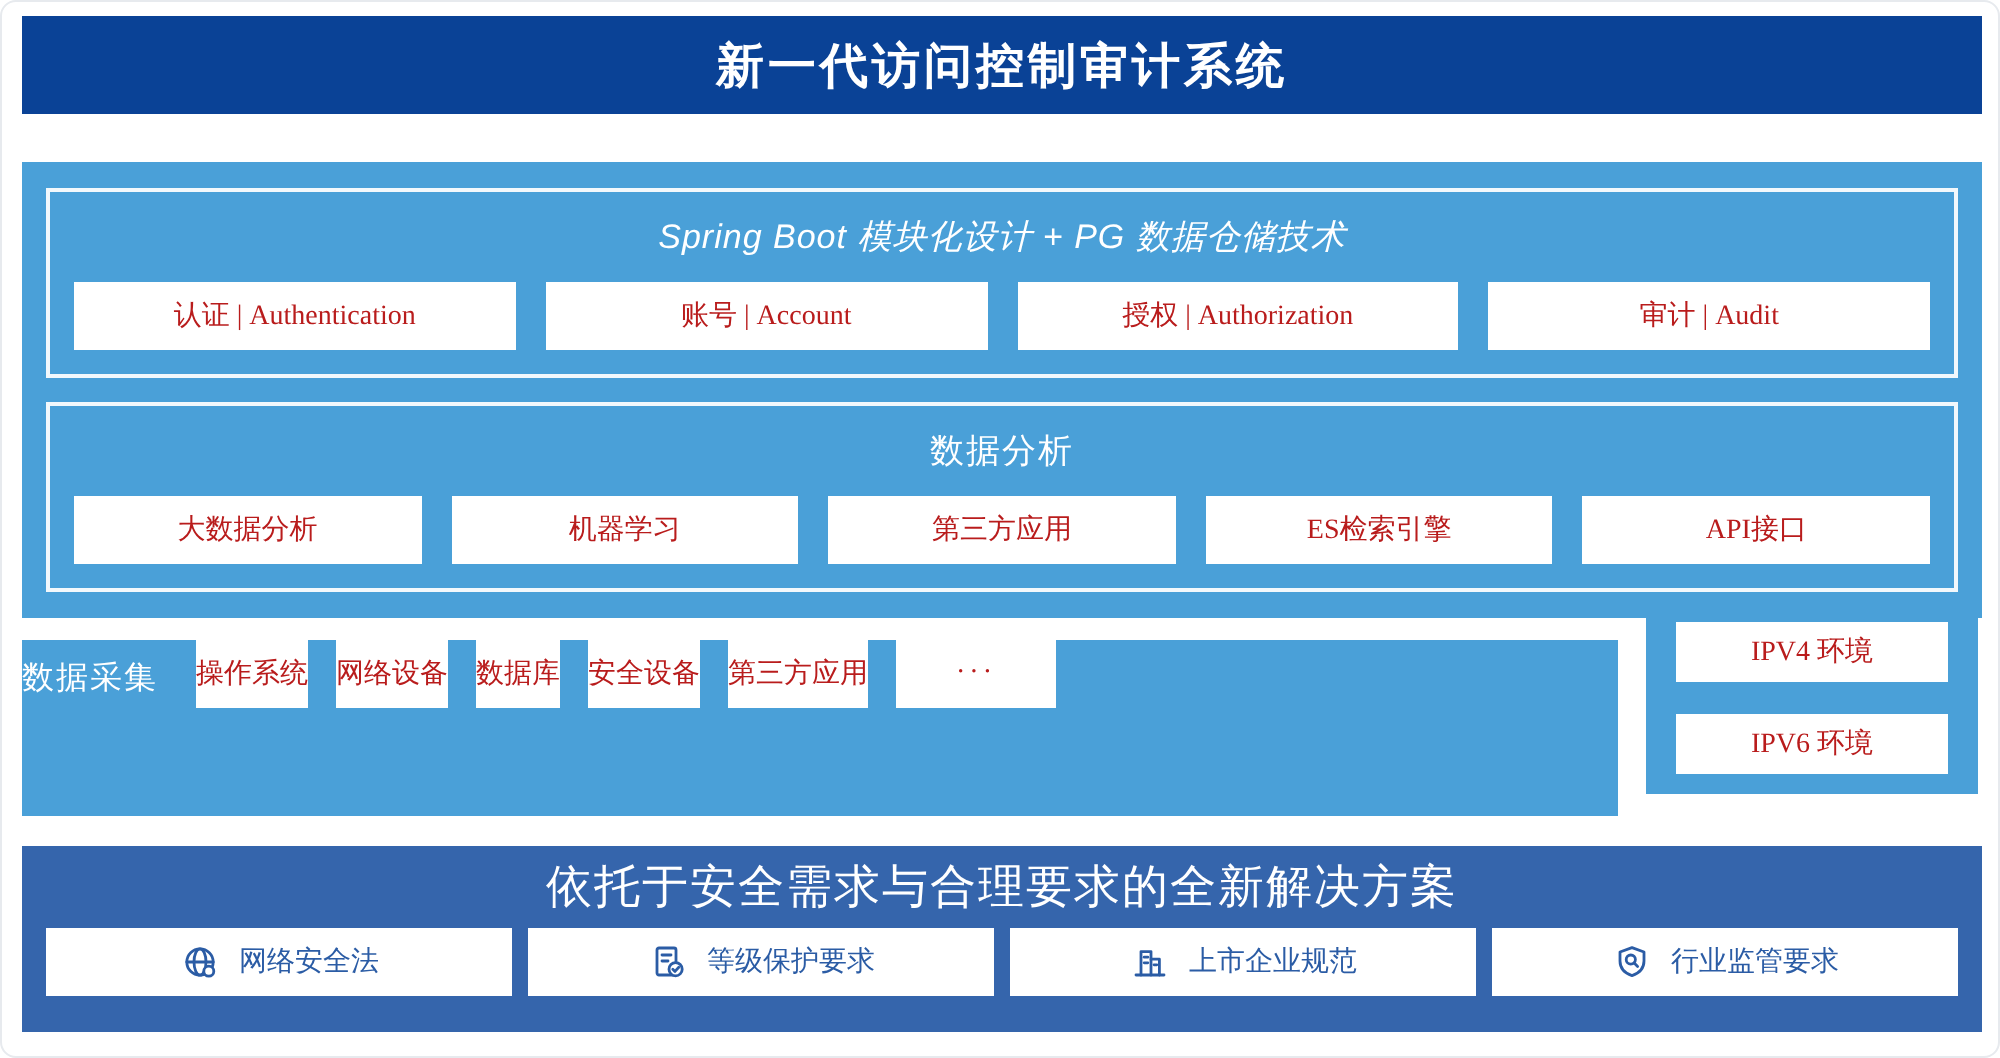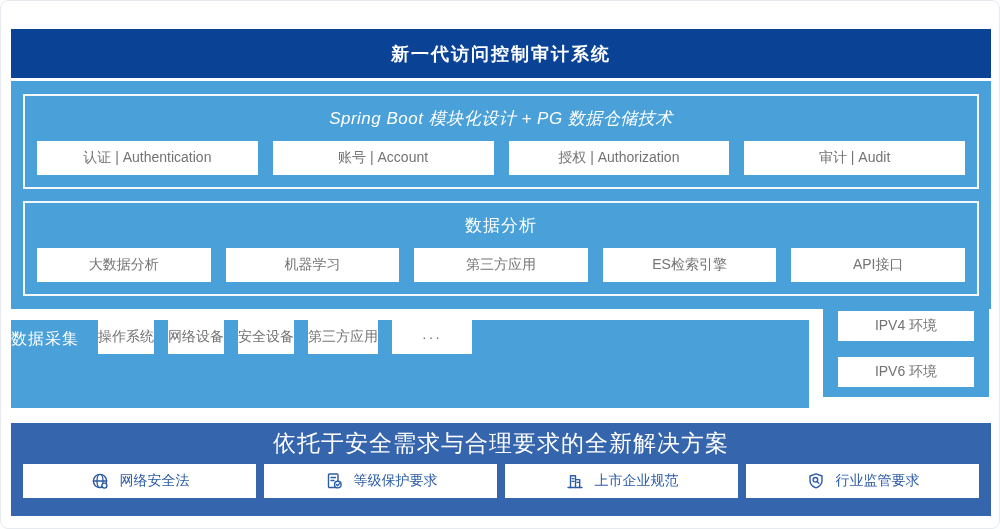--- a/index.html
+++ b/index.html
@@ -3,45 +3,45 @@
 <meta charset="utf-8">
 <style>
   html,body{margin:0;padding:0;background:#ffffff;}
   body{font-family:"Liberation Sans","DejaVu Sans",sans-serif;}
   .canvas{
     position:relative;width:998px;height:527px;background:#ffffff;
     border:1px solid #e7eaee;border-radius:8px;overflow:hidden;
   }
   
   .banner{
-    position:absolute;left:10px;top:28px;width:980px;height:49px;
+    position:absolute;left:10px;top:7px;width:980px;height:49px;
     background:#0a4296;color:#ffffff;display:flex;align-items:center;justify-content:center;
-    font-size:18px;font-weight:bold;letter-spacing:2px;
+    font-size:24px;font-weight:bold;letter-spacing:2px;
   }
   
   .platform{
     position:absolute;left:10px;top:80px;width:980px;height:228px;
     background:#4aa0d8;box-sizing:border-box;padding:13px 12px 12px 12px;
     display:flex;flex-direction:column;gap:12px;
   }
   .inner-box{
     box-sizing:border-box;height:95px;border:2px solid #f2f8fc;
     display:flex;flex-direction:column;
   }
   .inner-title{
     height:45px;display:flex;align-items:center;justify-content:center;
     color:#ffffff;font-size:17px;font-weight:normal;letter-spacing:1px;
   }
   .inner-title.italic{font-style:italic;letter-spacing:.5px;}
   .boxrow{
     display:flex;gap:15px;padding:0 12px;align-items:flex-start;
   }
   .wbox{
-    flex:1;height:34px;background:#ffffff;color:#737373;font-size:14px;
-    display:flex;align-items:center;justify-content:center;white-space:nowrap;
+    flex:1;height:34px;background:#ffffff;color:#b91c1c;font-size:14px;
+    display:flex;align-items:center;justify-content:center;white-space:nowrap;font-family:Liberation Serif, serif;
   }
   
   .collection{
     position:absolute;left:10px;top:319px;width:798px;height:88px;
     background:#4aa0d8;box-sizing:border-box;display:flex;flex-direction:row;
   }
   .collection .inner-title{height:38px;font-size:16px;}
   .collection .boxrow{padding:0 19px;gap:14px;}
   .wbox.dots{flex:0 0 80px;letter-spacing:2px;}
   .env{
@@ -93,20 +93,21 @@
         <div class="wbox">API接口</div>
       </div>
     </div>
   </div>
 
   <div class="collection">
     <div class="inner-title">数据采集</div>
     <div class="boxrow">
       <div class="wbox">操作系统</div>
       <div class="wbox">网络设备</div>
+      <div class="wbox">数据库</div>
       <div class="wbox">安全设备</div>
       <div class="wbox">第三方应用</div>
       <div class="wbox dots">···</div>
     </div>
   </div>
 
   <div class="env">
     <div class="wbox">IPV4 环境</div>
     <div class="wbox">IPV6 环境</div>
   </div>

